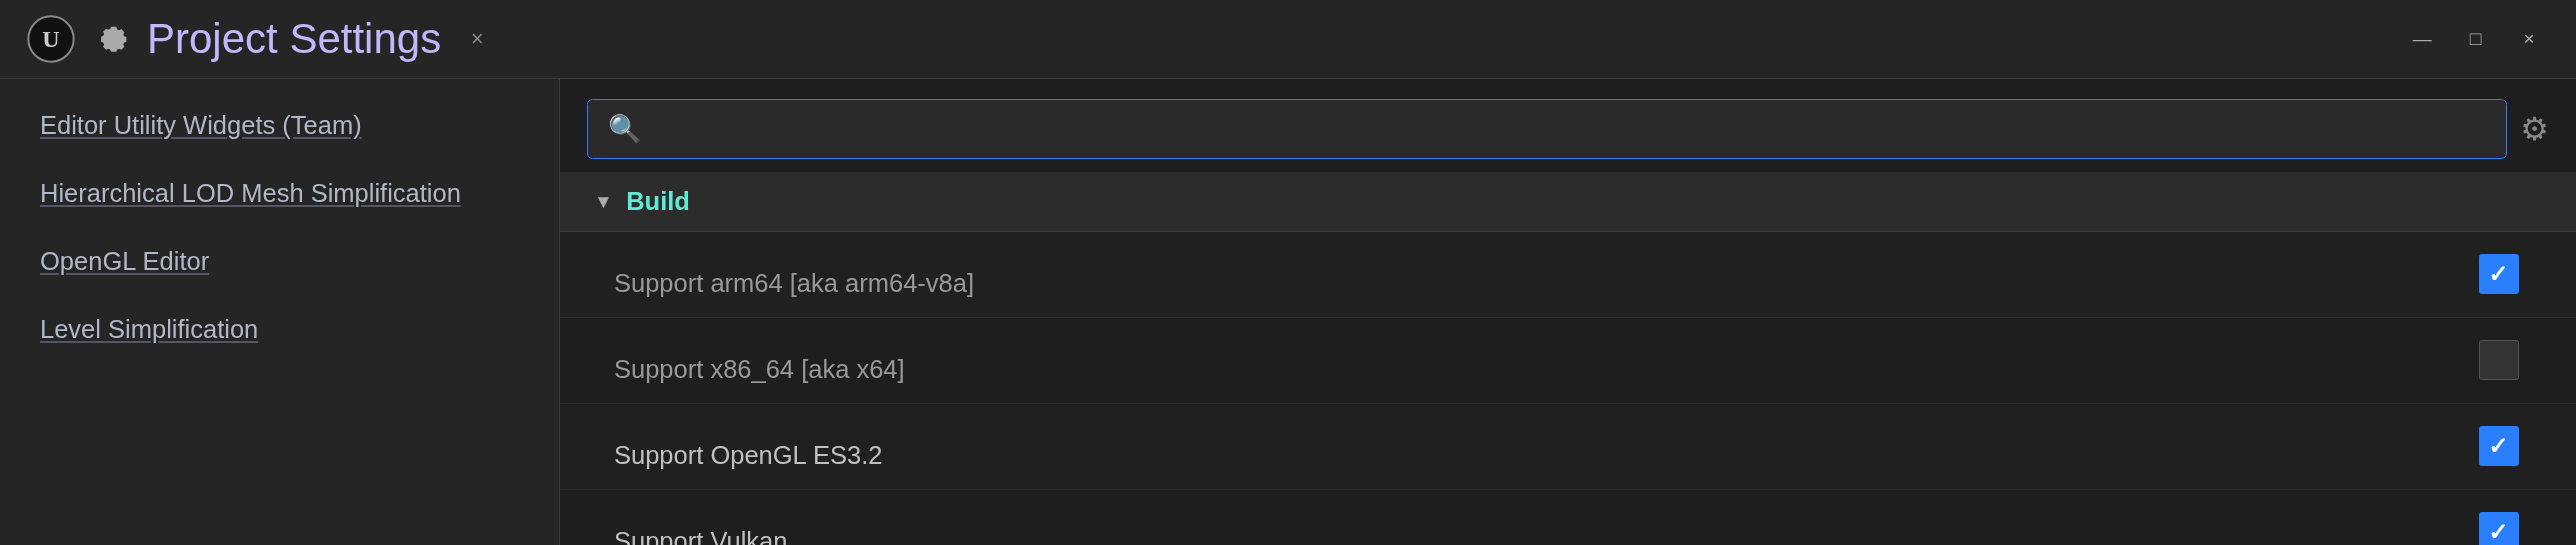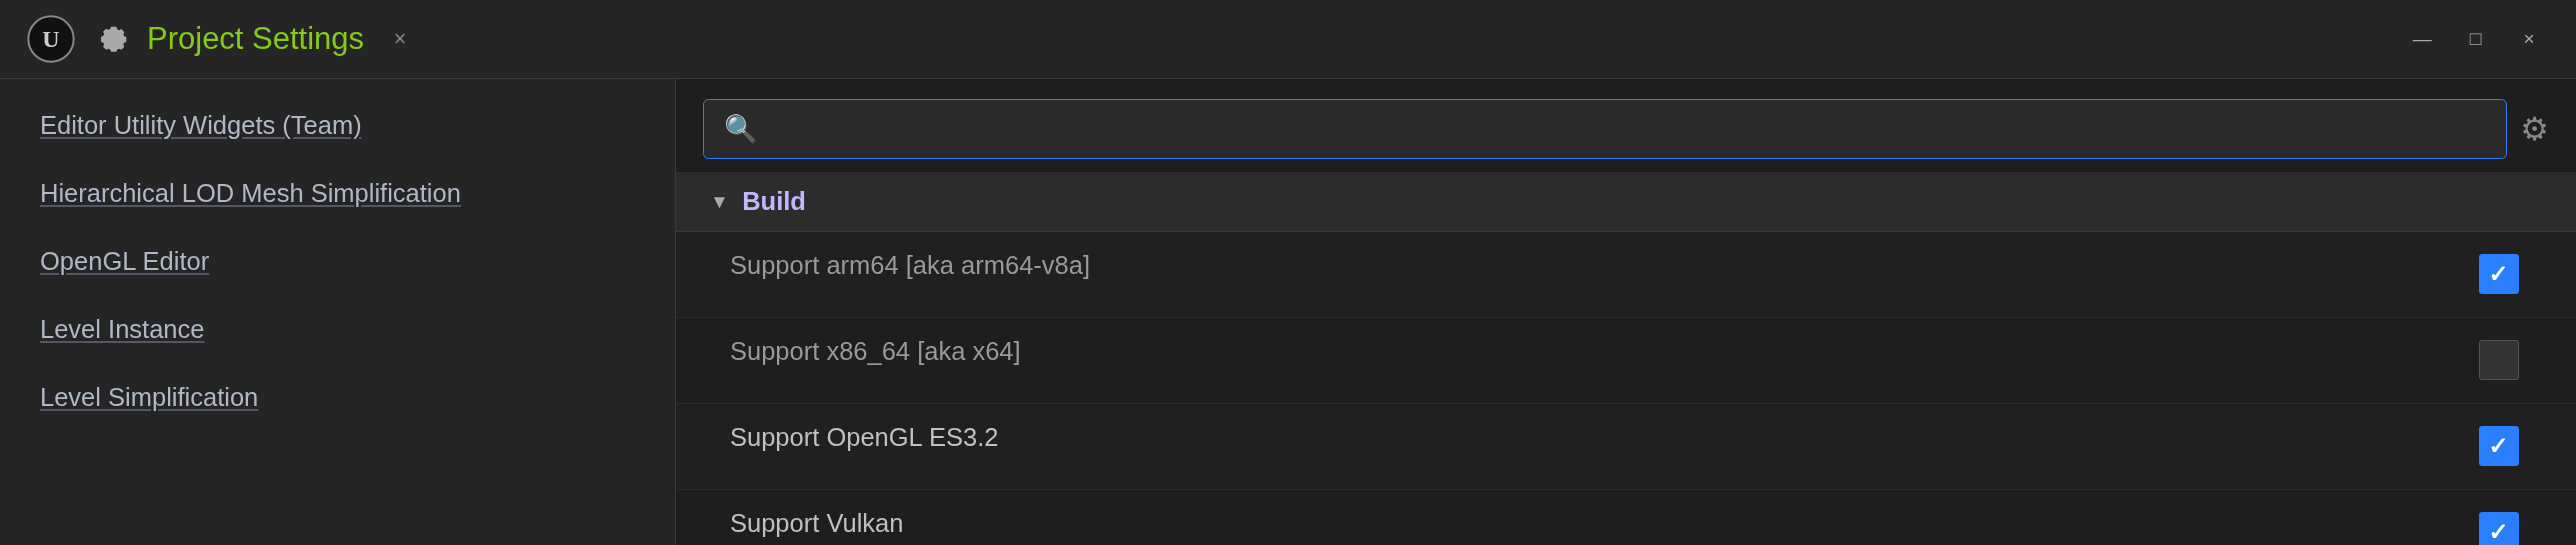--- a/index.html
+++ b/index.html
@@ -49,23 +49,23 @@
 
     .gear-icon-wrapper {
       width: 40px;
       height: 40px;
       display: flex;
       align-items: center;
       justify-content: center;
     }
 
     .title-text {
-      font-size: 31px;
+      font-size: 42px;
       font-weight: 400;
-      color: #84cc16;
+      color: #c4b5fd;
     }
 
     .close-btn {
       width: 40px;
       height: 40px;
       display: flex;
       align-items: center;
       justify-content: center;
       cursor: pointer;
       font-size: 21.5px;
@@ -90,21 +90,21 @@
     }
 
     .content-area {
       display: flex;
       flex: 1;
       overflow: hidden;
     }
 
     
     .sidebar {
-      width: 676px;
+      width: 560px;
       background: #252525;
       border-right: 0.7px solid #3a3a3a;
       overflow-y: auto;
       padding-top: 13.4px;
       flex-shrink: 0;
     }
 
     .sidebar-item {
       padding: 19px 40px;
       font-size: 25.5px;
@@ -188,26 +188,26 @@
     }
 
     .section-header-arrow {
       font-size: 19px;
       color: #aaa;
     }
 
     .section-header-label {
       font-size: 25.5px;
       font-weight: 600;
-      color: #c4b5fd;
+      color: #5eead4;
     }
 
     .setting-row {
       display: flex;
-      align-items: flex-start;
+      align-items: flex-end;
       padding: 19px 54px 19px 54px;
       border-bottom: 0.7px solid #2a2a2a;
       background: #1e1e1e;
     }
 
     .setting-row:nth-child(even) {
       background: #202020;
     }
 
     .setting-label {
@@ -284,21 +284,20 @@
       <div class="window-btn">×</div>
     </div>
   </div>
 
   <div class="content-area">
 
     <div class="sidebar">
       <div class="sidebar-item">Editor Utility Widgets (Team)</div>
       <div class="sidebar-item">Hierarchical LOD Mesh Simplification</div>
       <div class="sidebar-item">OpenGL Editor</div>
-      <div class="sidebar-item">Level Instance</div>
       <div class="sidebar-item">Level Simplification</div>
     </div>
 
     <div class="main-panel">
 
       <div class="search-bar-row">
         <div class="search-container">
           <span class="search-icon">🔍</span>
         </div>
         <span class="settings-gear">⚙</span>

